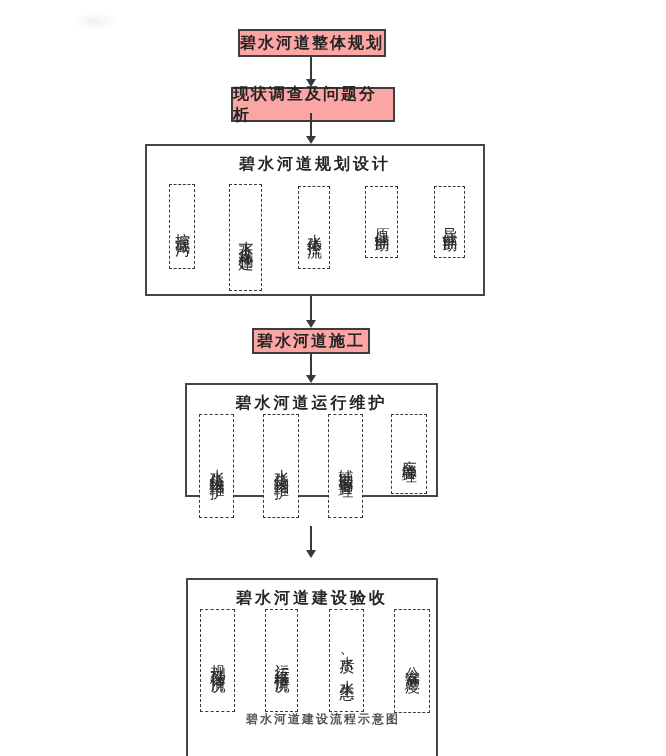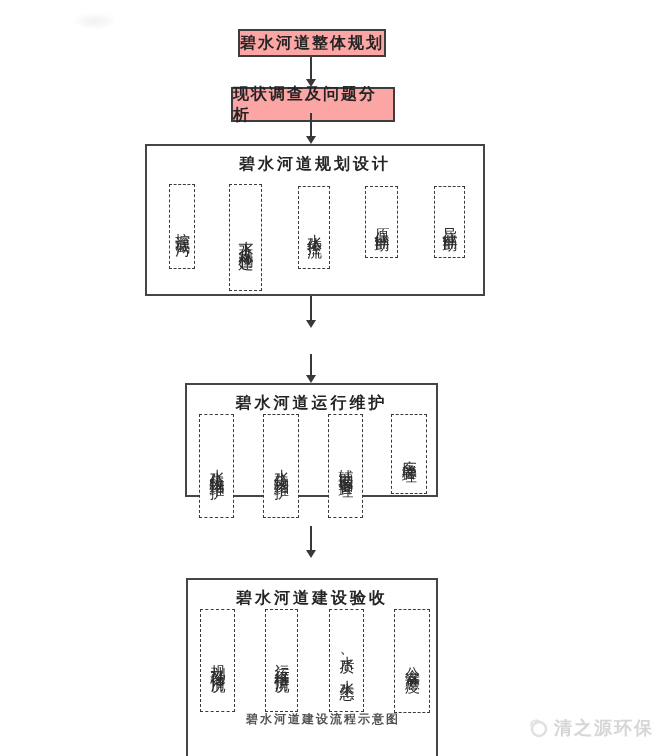--- a/index.html
+++ b/index.html
@@ -149,20 +149,21 @@
     <div class="ditem" style="left:218px; top:40px; width:33px; height:72px;">
       <span class="vtext">原位辅助</span>
     </div>
     <div class="ditem" style="left:287px; top:40px; width:31px; height:72px;">
       <span class="vtext">异位辅助</span>
     </div>
   </div>
 
   <div class="arrow" style="left:310px; top:296px; height:24px;"></div>
 
+  <div class="node" style="left:252px; top:328px; width:118px; height:26px;">碧水河道施工</div>
 
   <div class="arrow" style="left:310px; top:354px; height:21px;"></div>
 
   <div class="group" style="left:185px; top:383px; width:253px; height:114px;">
     <div class="group-title">碧水河道运行维护</div>
     <div class="ditem" style="left:12px; top:29px; width:35px; height:104px;">
       <span class="vtext">水生植物维护</span>
     </div>
     <div class="ditem" style="left:76px; top:29px; width:36px; height:104px;">
       <span class="vtext">水生动物维护</span>
@@ -188,24 +189,14 @@
     <div class="ditem" style="left:141px; top:29px; width:35px; height:103px;">
       <span class="vtext">水质、水生态</span>
     </div>
     <div class="ditem" style="left:206px; top:29px; width:36px; height:104px;">
       <span class="vtext">公众满意度</span>
     </div>
   </div>
 
   <div class="caption">碧水河道建设流程示意图</div>
 
-  <div class="watermark">
-    <span style="display:inline-flex;">
-      <svg width="22" height="22" viewBox="0 0 22 22">
-        <circle cx="12" cy="12" r="7" fill="none" stroke="#e0e0e0" stroke-width="2.5"></circle>
-        <path d="M4 6 Q8 2 12 4" fill="none" stroke="#e6e6e6" stroke-width="2" stroke-linecap="round"></path>
-        <circle cx="5" cy="8" r="2" fill="#e6e6e6"></circle>
-      </svg>
-    </span>
-    <span class="watermark-text">清之源环保</span>
-  </div>
 
 </div>
 
 </body></html>

